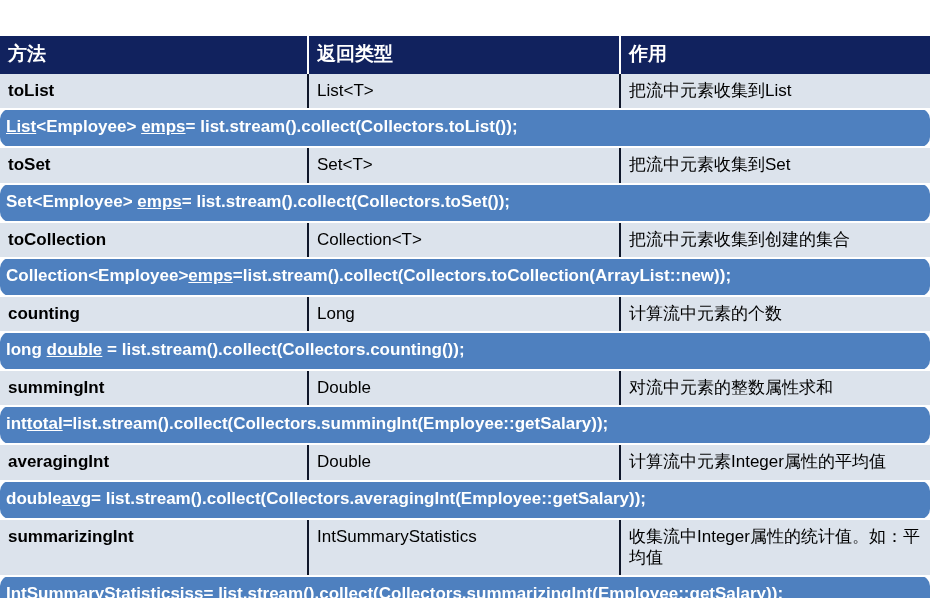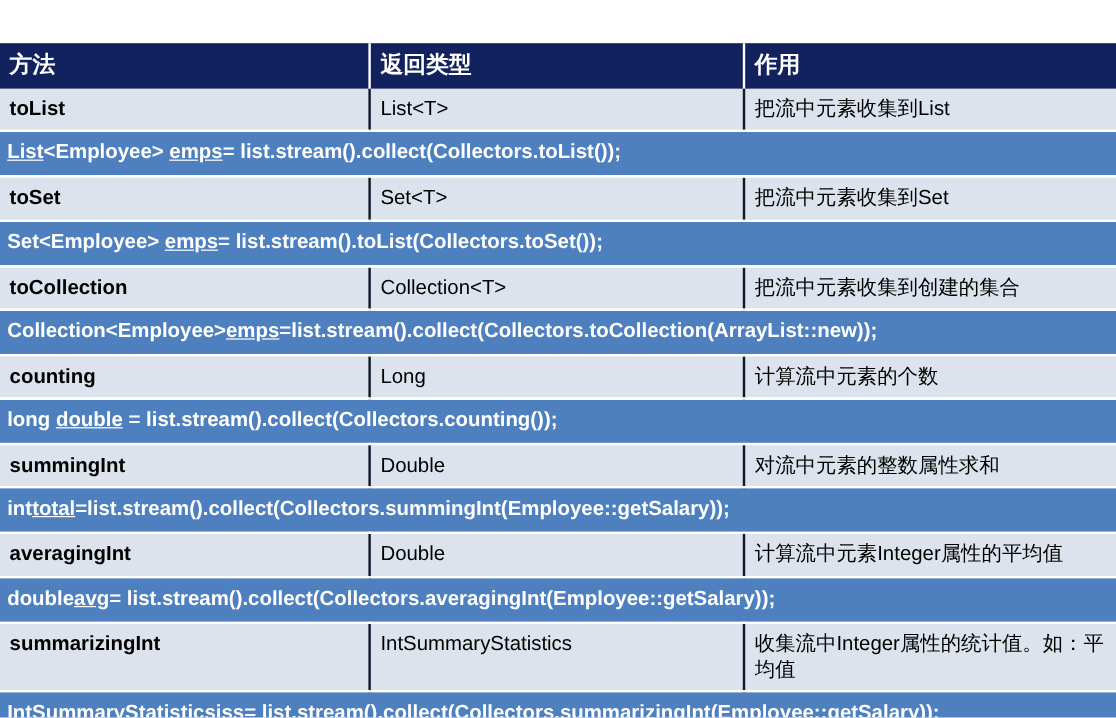--- a/index.html
+++ b/index.html
@@ -65,20 +65,21 @@
     color: #ffffff;
     font-weight: bold;
     font-size: 17px;
     padding: 5px 6px 7px 6px;
     height: 38px;
     vertical-align: middle;
     border-bottom: 2px solid #ffffff;
     box-sizing: border-box;
     white-space: nowrap;
     overflow: hidden;
+    border-radius: 10px;
   }
   .u { text-decoration: underline; }
 
   
   #watermark {
     position: absolute;
     right: 8px;
     bottom: 0;
     font-size: 25px;
     color: rgba(255,255,255,0.55);
@@ -114,21 +115,21 @@
         </tr>
         <tr class="code-row">
           <td colspan="3"><span class="u">List</span><span>&lt;Employee&gt; </span><span class="u">emps</span><span>= list.stream().collect(Collectors.toList());</span></td>
         </tr>
         <tr class="data-row">
           <td class="method-cell">toSet</td>
           <td class="return-cell">Set&lt;T&gt;</td>
           <td class="usage-cell">把流中元素收集到Set</td>
         </tr>
         <tr class="code-row">
-          <td colspan="3"><span>Set&lt;Employee&gt; </span><span class="u">emps</span><span>= list.stream().toList(Collectors.toSet());</span></td>
+          <td colspan="3"><span>Set&lt;Employee&gt; </span><span class="u">emps</span><span>= list.stream().collect(Collectors.toSet());</span></td>
         </tr>
         <tr class="data-row">
           <td class="method-cell">toCollection</td>
           <td class="return-cell">Collection&lt;T&gt;</td>
           <td class="usage-cell">把流中元素收集到创建的集合</td>
         </tr>
         <tr class="code-row">
           <td colspan="3"><span>Collection&lt;Employee&gt;</span><span class="u">emps</span><span>=list.stream().collect(Collectors.toCollection(ArrayList::new));</span></td>
         </tr>
         <tr class="data-row">

